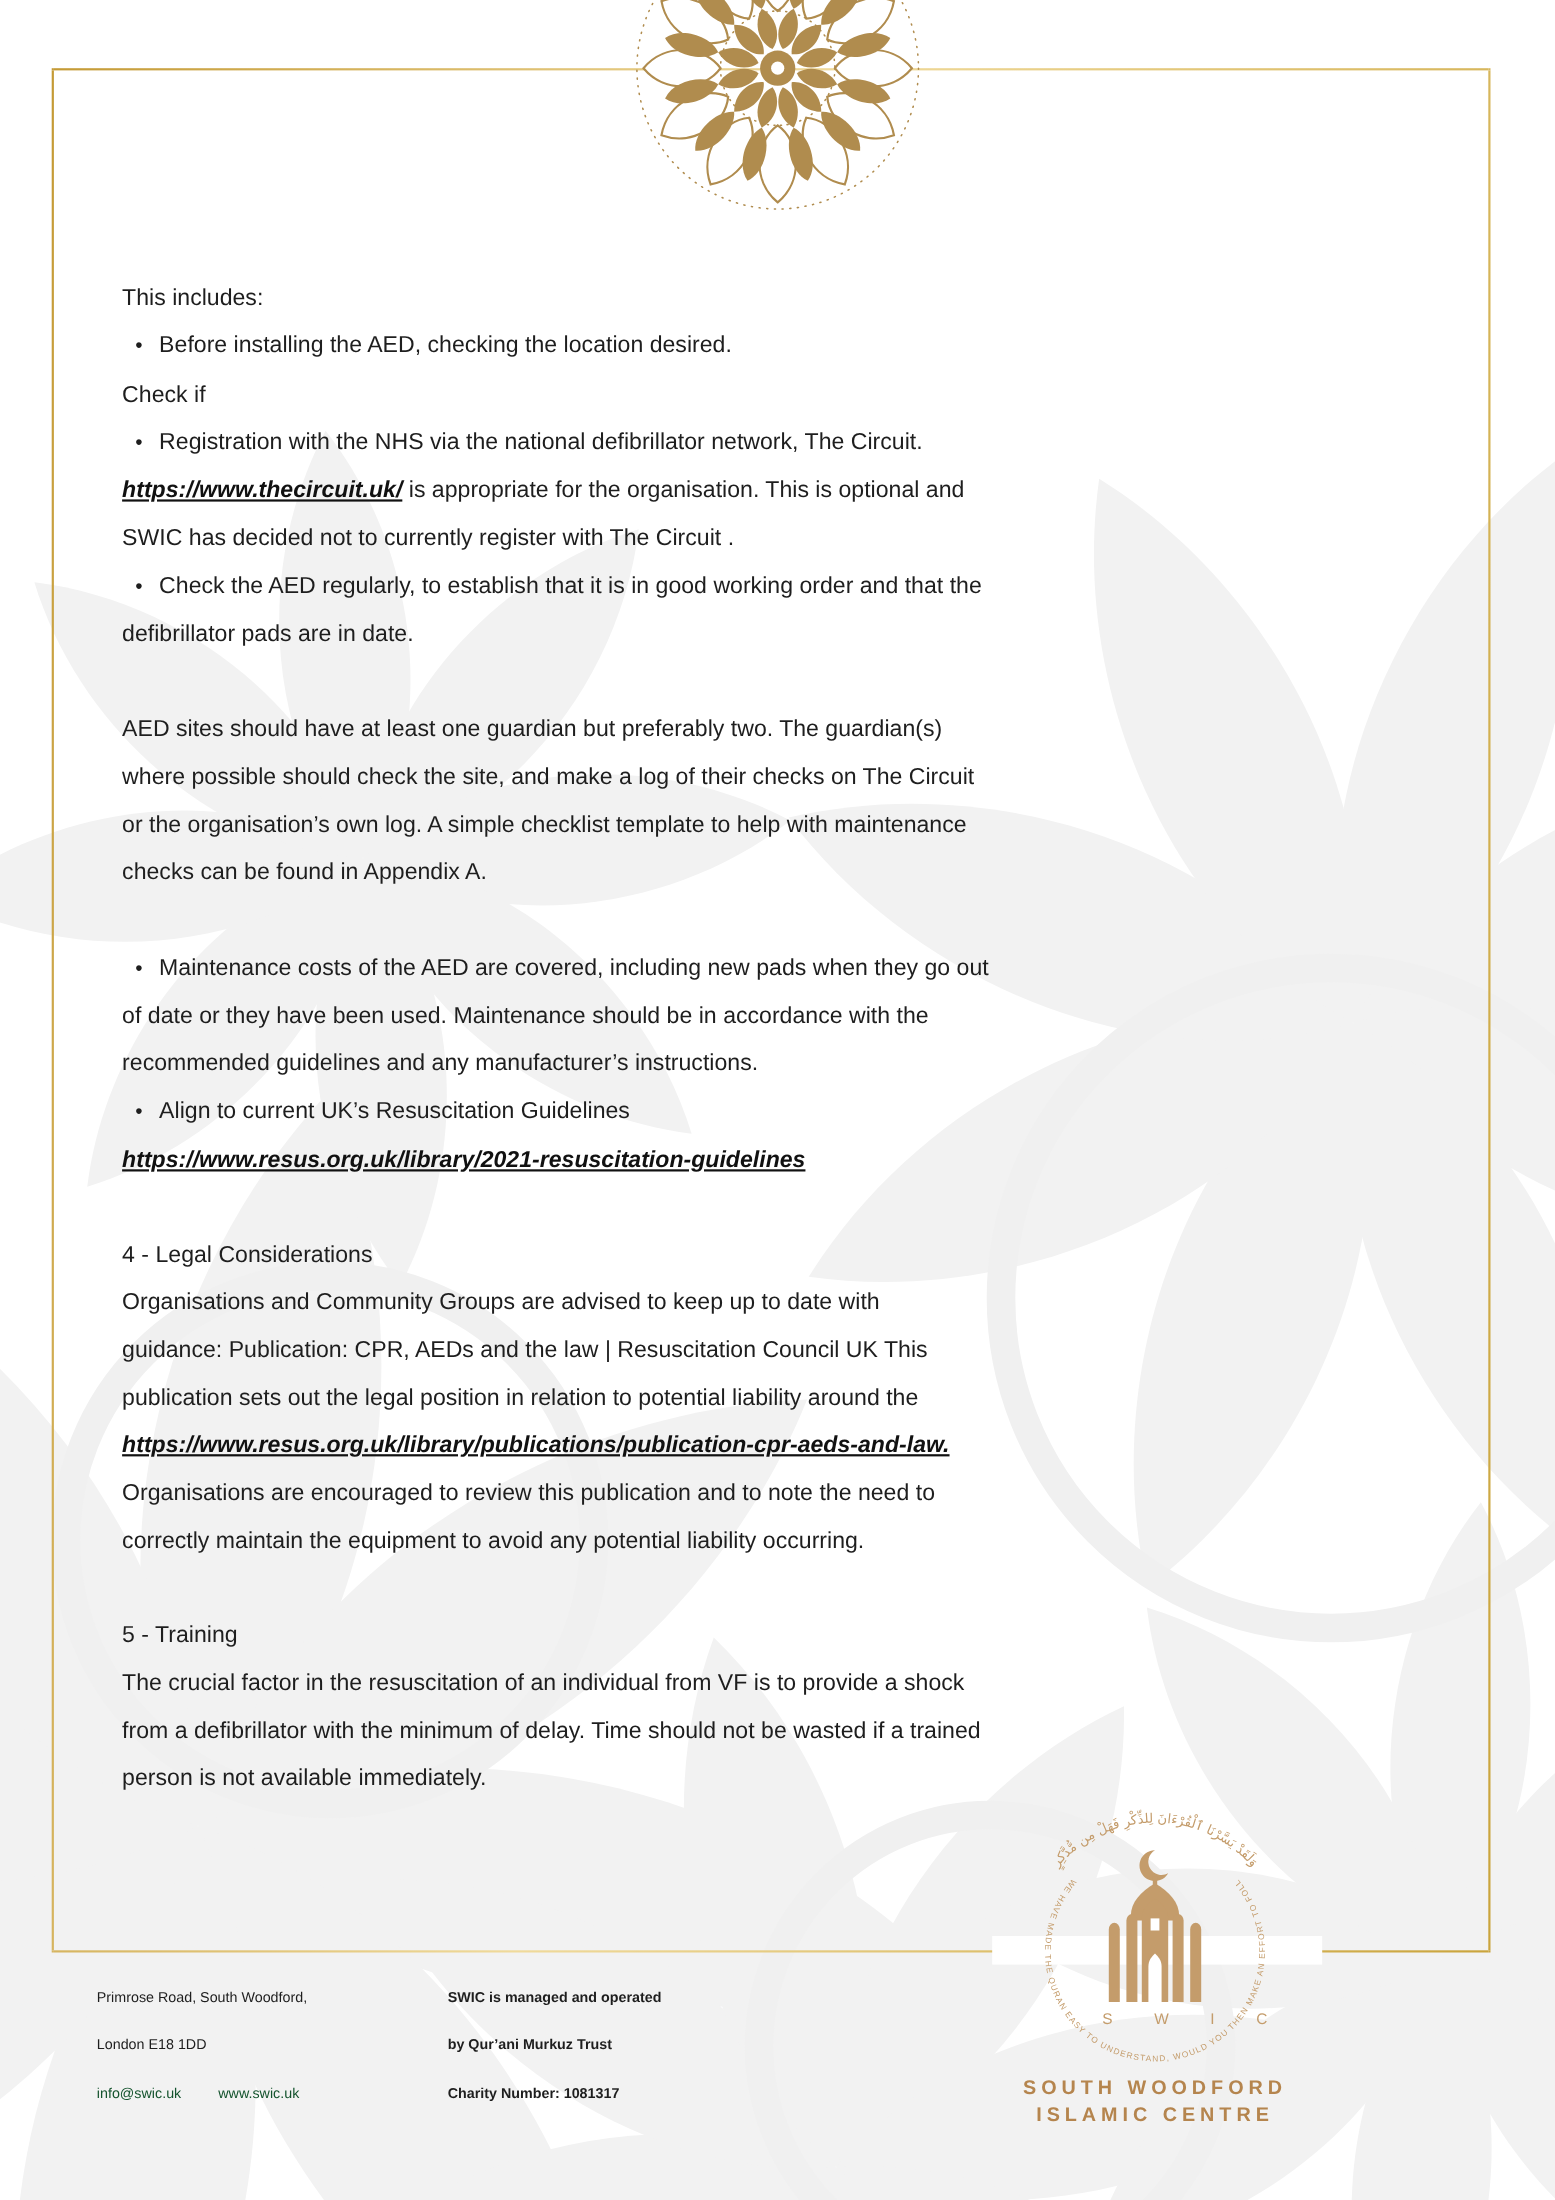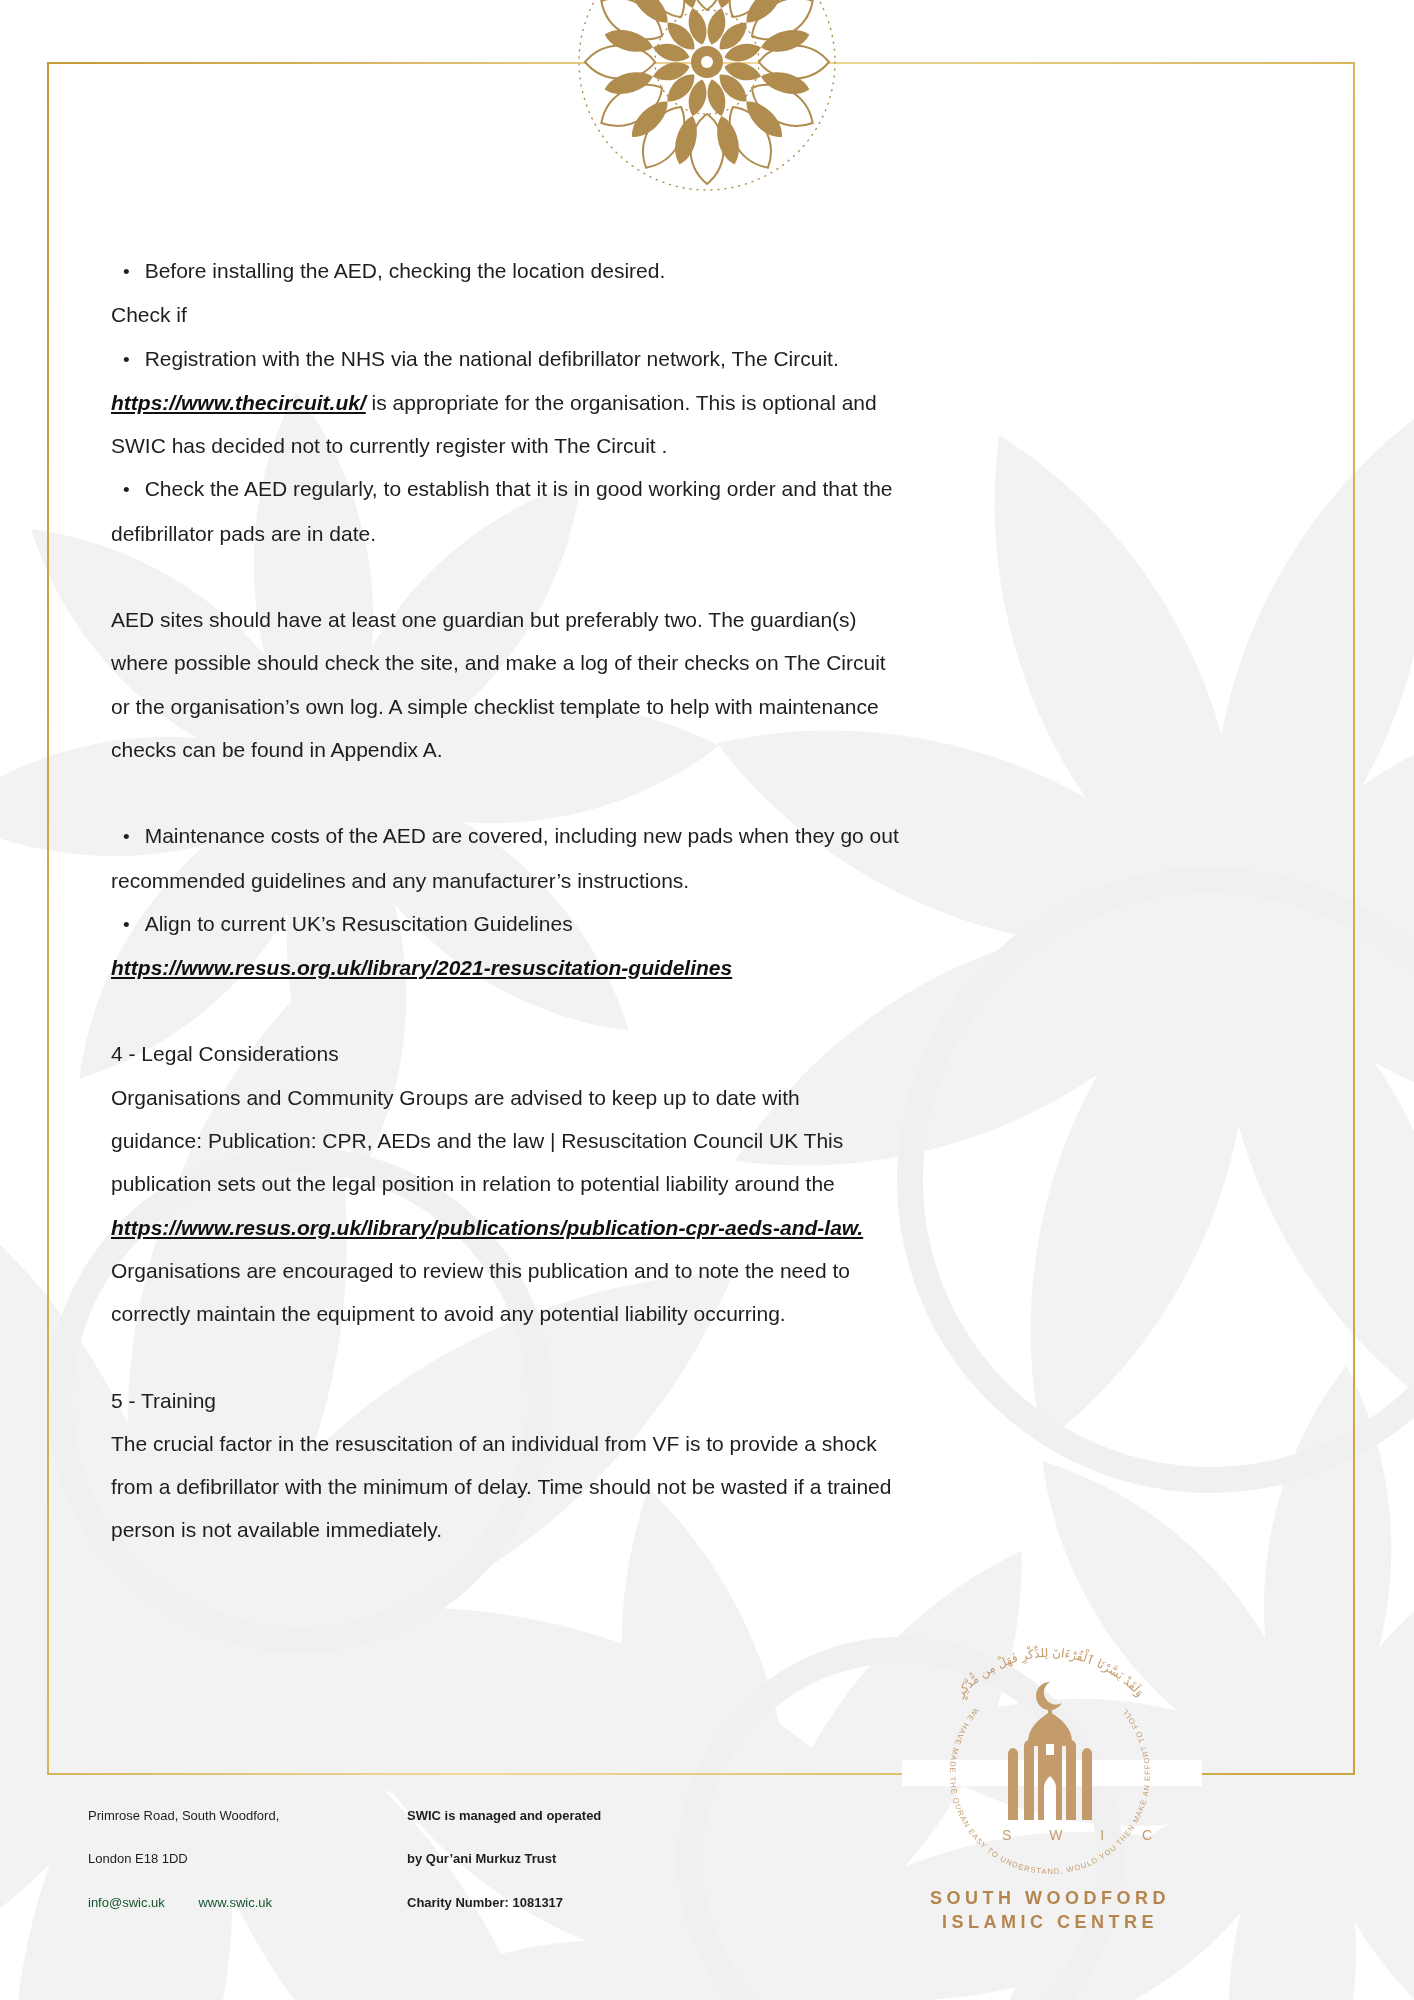--- a/index.html
+++ b/index.html
@@ -123,36 +123,38 @@
           <use href="#mp3" transform="rotate(315)"></use>
           <use href="#mp3" transform="rotate(345)"></use>
       </g>
       <circle r="16" fill="#b08c4e"></circle>
       <circle r="6" fill="#ffffff"></circle>
     </g>
   </svg>
 
   <div class="doc">
       <div class="block">
+        <div class="line"><span class="txt">This includes:</span></div>
         <div class="line"><span class="dot">•</span><span class="txt">Before installing the AED, checking the location desired.</span></div>
         <div class="line"><span class="txt">Check if</span></div>
         <div class="line"><span class="dot">•</span><span class="txt">Registration with the NHS via the national defibrillator network, The Circuit.</span></div>
         <div class="line"><a class="lnk" href="#">https://www.thecircuit.uk/</a><span class="txt"> is appropriate for the organisation. This is optional and</span></div>
         <div class="line"><span class="txt">SWIC has decided not to currently register with The Circuit .</span></div>
         <div class="line"><span class="dot">•</span><span class="txt">Check the AED regularly, to establish that it is in good working order and that the</span></div>
         <div class="line"><span class="txt">defibrillator pads are in date.</span></div>
       </div>
       <div class="block">
         <div class="line"><span class="txt">AED sites should have at least one guardian but preferably two. The guardian(s)</span></div>
         <div class="line"><span class="txt">where possible should check the site, and make a log of their checks on The Circuit</span></div>
         <div class="line"><span class="txt">or the organisation’s own log. A simple checklist template to help with maintenance</span></div>
         <div class="line"><span class="txt">checks can be found in Appendix A.</span></div>
       </div>
       <div class="block">
         <div class="line"><span class="dot">•</span><span class="txt">Maintenance costs of the AED are covered, including new pads when they go out</span></div>
+        <div class="line"><span class="txt">of date or they have been used. Maintenance should be in accordance with the</span></div>
         <div class="line"><span class="txt">recommended guidelines and any manufacturer’s instructions.</span></div>
         <div class="line"><span class="dot">•</span><span class="txt">Align to current UK’s Resuscitation Guidelines</span></div>
         <div class="line"><a class="lnk" href="#">https://www.resus.org.uk/library/2021-resuscitation-guidelines</a></div>
       </div>
       <div class="block">
         <div class="line"><span class="bld">4 - Legal Considerations</span></div>
         <div class="line"><span class="txt">Organisations and Community Groups are advised to keep up to date with</span></div>
         <div class="line"><span class="txt">guidance: Publication: CPR, AEDs and the law | Resuscitation Council UK This</span></div>
         <div class="line"><span class="txt">publication sets out the legal position in relation to potential liability around the</span></div>
         <div class="line"><a class="lnk" href="#">https://www.resus.org.uk/library/publications/publication-cpr-aeds-and-law.</a></div>

